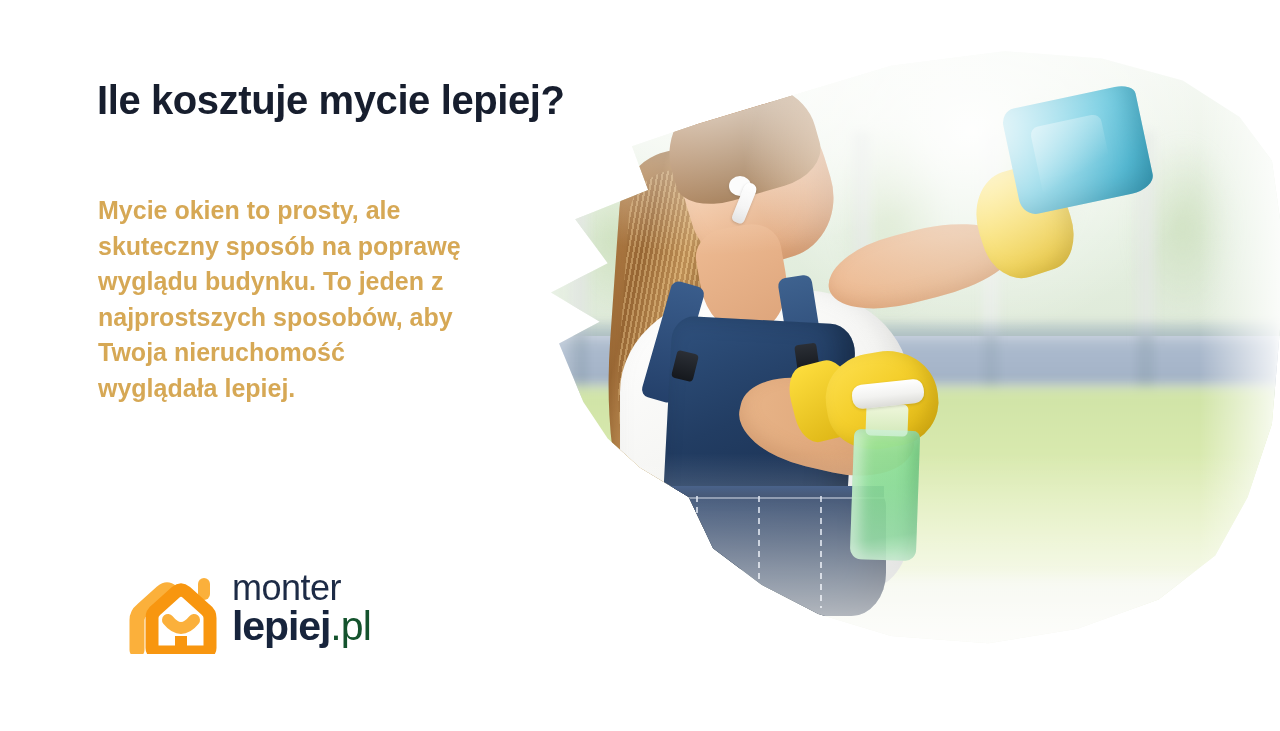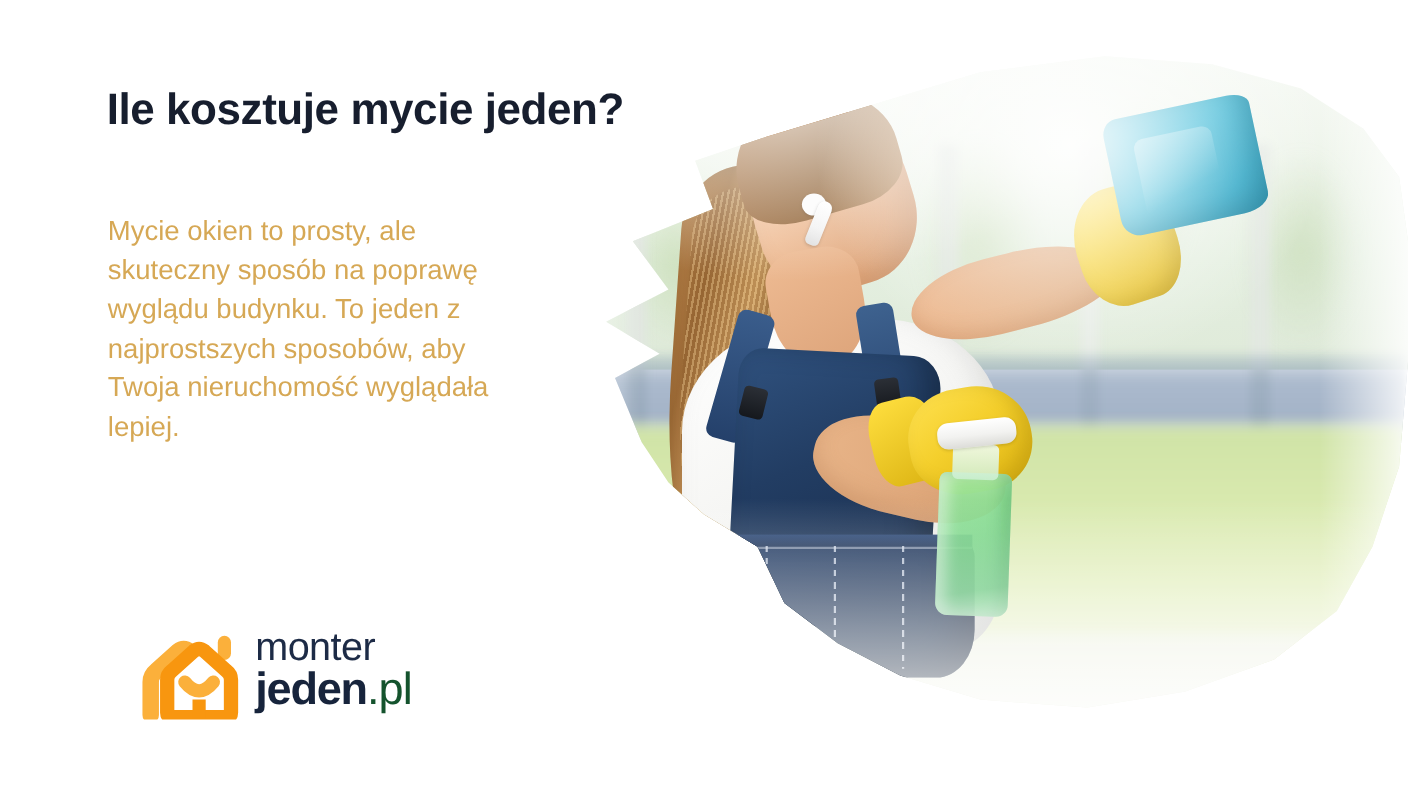--- a/index.html
+++ b/index.html
@@ -304,21 +304,21 @@
     letter-spacing:-0.4px;
     line-height:1.12;
     color:#171e2e;
     white-space:nowrap;
   }
   .subcopy {
     position:absolute;
     left:98px; top:193px;
     width:368px;
     font-size:25px;
-    font-weight:normal;
+    font-weight:bold;
     line-height:1.42;
     color:#d6a855;
   }
 
   
   .logo { position:absolute; left:128px; top:572px; width:345px; height:86px; }
   .logo-mark { position:absolute; left:0; top:4px; width:98px; height:78px; }
   .logo-text { position:absolute; left:104px; top:0px; width:240px; height:86px; }
   .logo-monter {
     position:absolute; left:0; top:-2px;
@@ -381,21 +381,21 @@
         <div class="bottle-body"></div>
         <div class="bottle-neck"></div>
         <div class="bottle-cap"></div>
       </div>
 
       <div class="bg-glow"></div>
       <div class="bg-fadeout"></div>
     </div>
   </div>
 
-  <h1 class="headline">Ile kosztuje mycie jeden?</h1>
+  <h1 class="headline">Ile kosztuje mycie lepiej?</h1>
 
   <p class="subcopy">Mycie okien to prosty, ale skuteczny sposób na poprawę wyglądu budynku. To jeden z najprostszych sposobów, aby Twoja nieruchomość wyglądała lepiej.</p>
 
   <div class="logo">
     <div class="logo-mark">
       <svg viewBox="0 0 98 78" width="98" height="78" aria-hidden="true">
 
         <rect x="70" y="2" width="12" height="22" rx="6" fill="#fbb03b"></rect>
 
         <path d="M30 76 L30 42 L8 42 L8 76 Z" fill="none"></path>
@@ -403,17 +403,17 @@
 
         <path d="M24 72 L24 42 Q24 37 28 34 L48 16 Q53 12 58 16 L78 34 Q82 37 82 42 L82 72 Q82 76 78 76 L28 76 Q24 76 24 72 Z" fill="none" stroke="#f8960f" stroke-width="13" stroke-linejoin="round"></path>
 
         <path d="M40 44 Q53 60 66 44" fill="none" stroke="#fbb03b" stroke-width="12" stroke-linecap="round"></path>
 
         <path d="M53 60 L53 76" fill="none" stroke="#f8960f" stroke-width="12" stroke-linecap="butt"></path>
       </svg>
     </div>
     <div class="logo-text">
       <div class="logo-monter">monter</div>
-      <div class="logo-budowy"><span>jeden</span><span class="logo-tld">.pl</span></div>
+      <div class="logo-budowy"><span>lepiej</span><span class="logo-tld">.pl</span></div>
     </div>
   </div>
 
 </div>
 
 </body></html>

